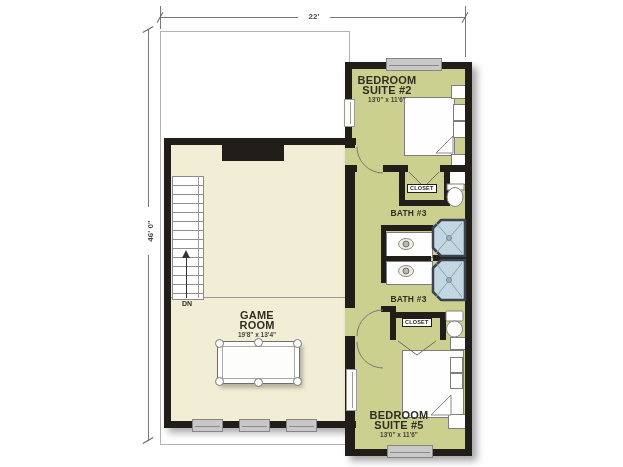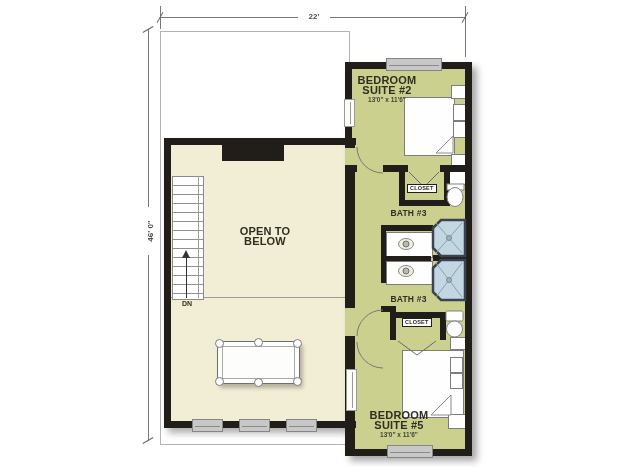--- a/index.html
+++ b/index.html
@@ -174,25 +174,26 @@
     <path d="M436 153 L453 136 L453 153 Z" fill="#fff" stroke="#8a8a8a"></path>
     <path d="M431 415 L451 395 L451 415 Z" fill="#fff" stroke="#8a8a8a"></path>
   </svg>
 
   <div class="roomlabel" style="left:350px;top:75px;width:74px;">
     <div class="nm">BEDROOM</div>
     <div class="nm">SUITE #2</div>
     <div class="sz">13'0" x 11'6"</div>
   </div>
 
-  <div class="roomlabel" style="left:230px;top:226px;width:70px;">
-    <div class="nm">OPEN TO</div>
-    <div class="nm">BELOW</div>
-  </div>
-
+
+  <div class="roomlabel" style="left:222px;top:310px;width:70px;">
+    <div class="nm">GAME</div>
+    <div class="nm">ROOM</div>
+    <div class="sz">19'8" x 13'4"</div>
+  </div>
 
   <div class="roomlabel" style="left:362px;top:410px;width:74px;">
     <div class="nm">BEDROOM</div>
     <div class="nm">SUITE #5</div>
     <div class="sz">13'0" x 11'6"</div>
   </div>
 
   <div class="bathlabel" style="left:381px;top:209px;width:55px;">BATH #3</div>
   <div class="bathlabel" style="left:381px;top:295px;width:55px;">BATH #3</div>
 

